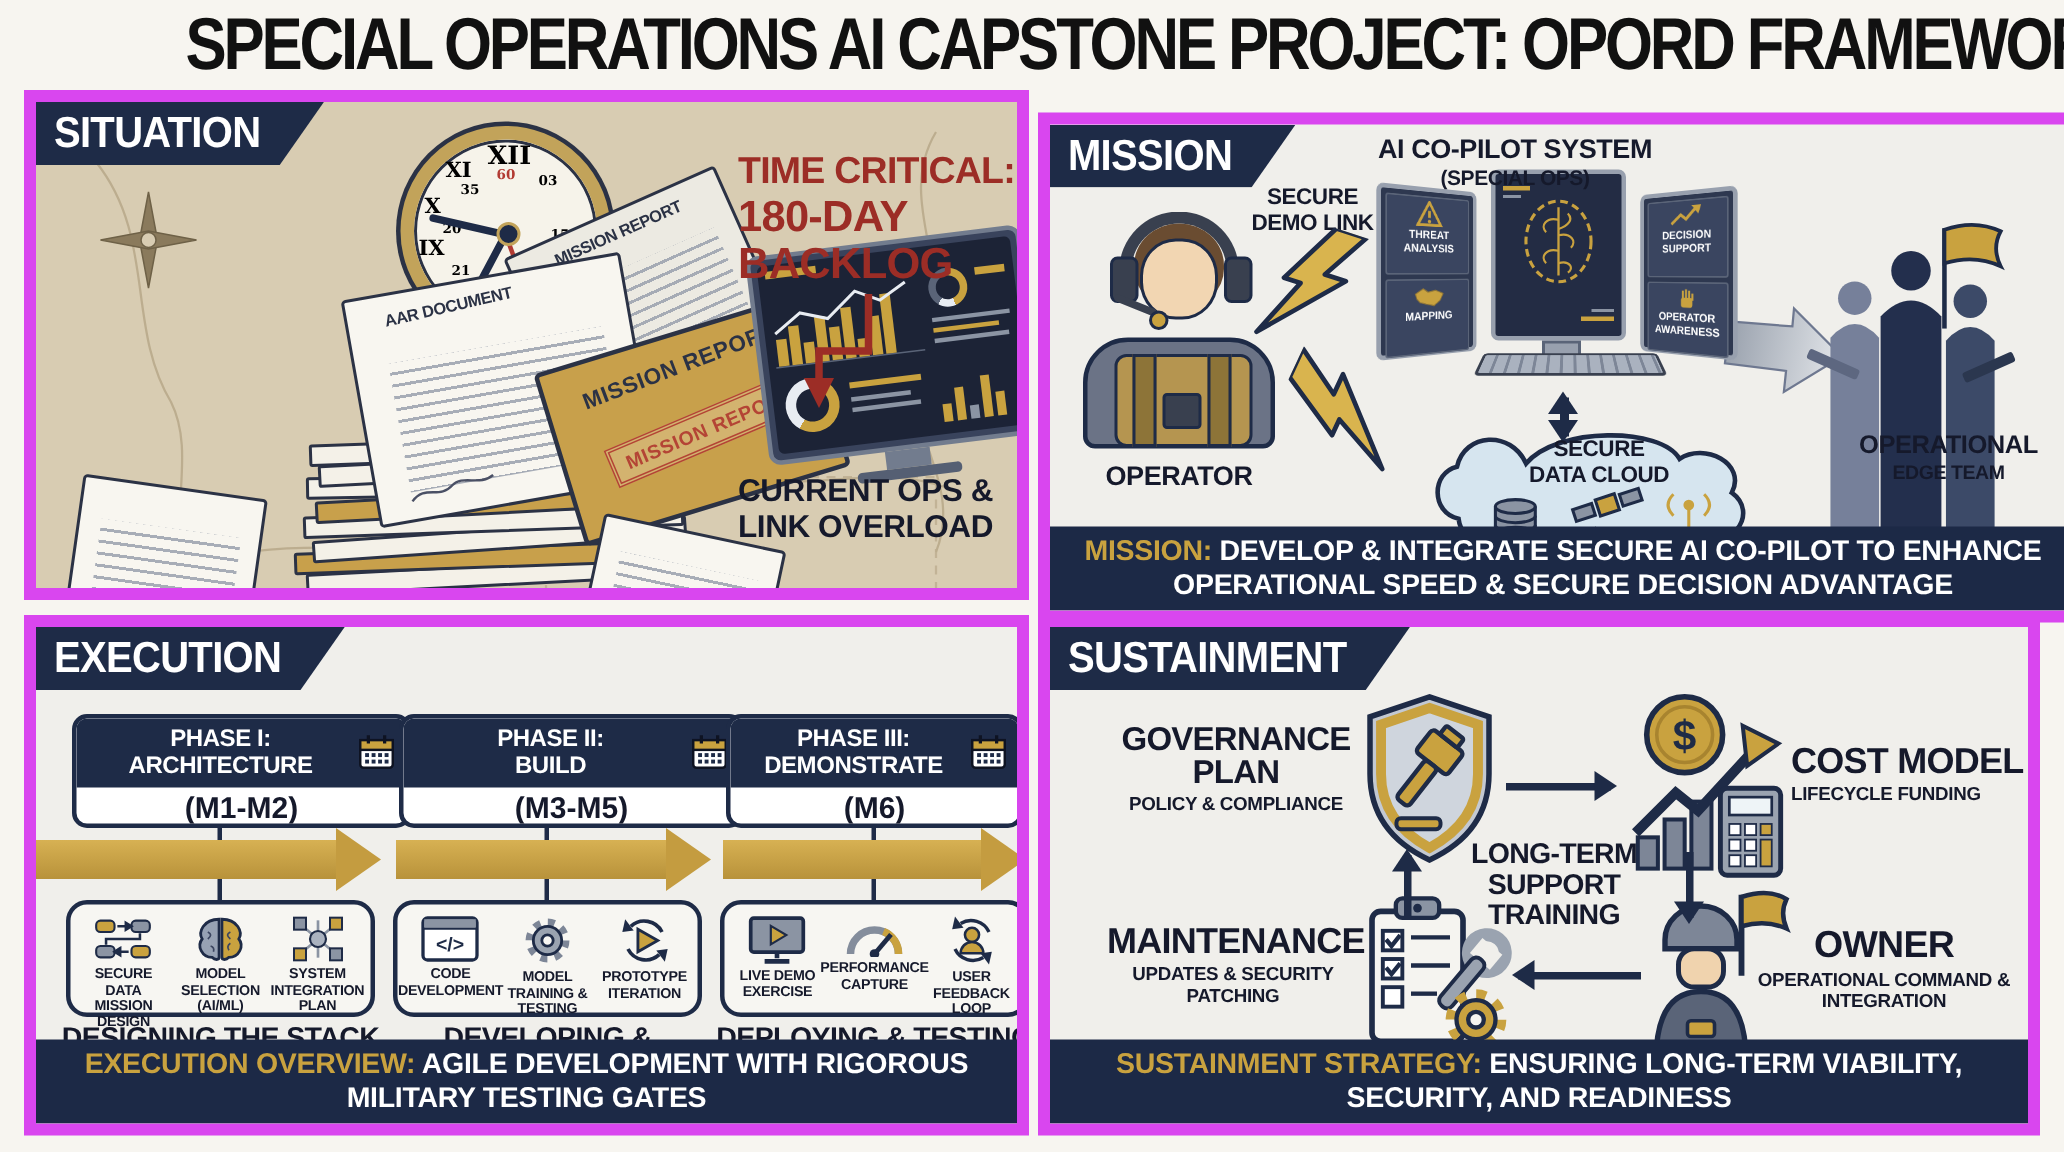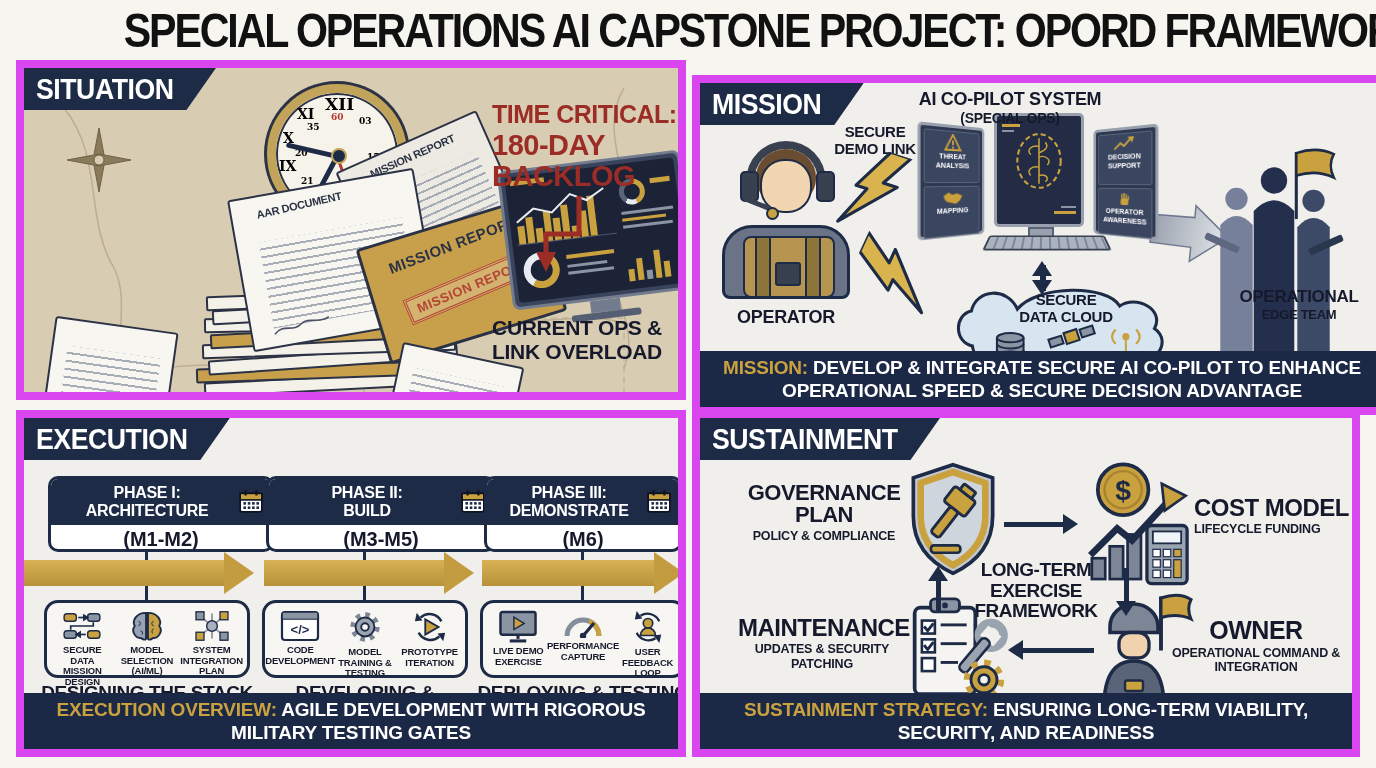--- a/index.html
+++ b/index.html
@@ -589,21 +589,21 @@
       <rect x="46" y="74" width="5" height="5"></rect>
         <rect x="53" y="74" width="5" height="5"></rect>
     </g>
   </svg>
   <div class="st" style="left:494px;top:78px;width:160px;text-align:left;">
     <div class="t1" style="font-size:24px;">COST MODEL</div>
     <div class="t2">LIFECYCLE FUNDING</div>
   </div>
 
   <div class="st" style="left:266px;top:142px;width:140px;">
-    <div class="t1" style="font-size:19px;line-height:1.08;">LONG-TERM EXERCISE FRAMEWORK</div>
+    <div class="t1" style="font-size:19px;line-height:1.08;">LONG-TERM SUPPORT TRAINING</div>
   </div>
   <div class="arr v u" style="left:236px;top:152px;height:42px;"></div>
   <div class="arr v d" style="left:424px;top:150px;height:44px;"></div>
   <div class="arr h l" style="left:312px;top:230px;width:82px;"></div>
 
   <div class="st" style="left:38px;top:198px;width:168px;">
     <div class="t1" style="font-size:24px;">MAINTENANCE</div>
     <div class="t2">UPDATES &amp; SECURITY PATCHING</div>
   </div>
   <svg class="abs" style="left:208px;top:178px;" width="100" height="104" viewBox="0 0 68 72">

